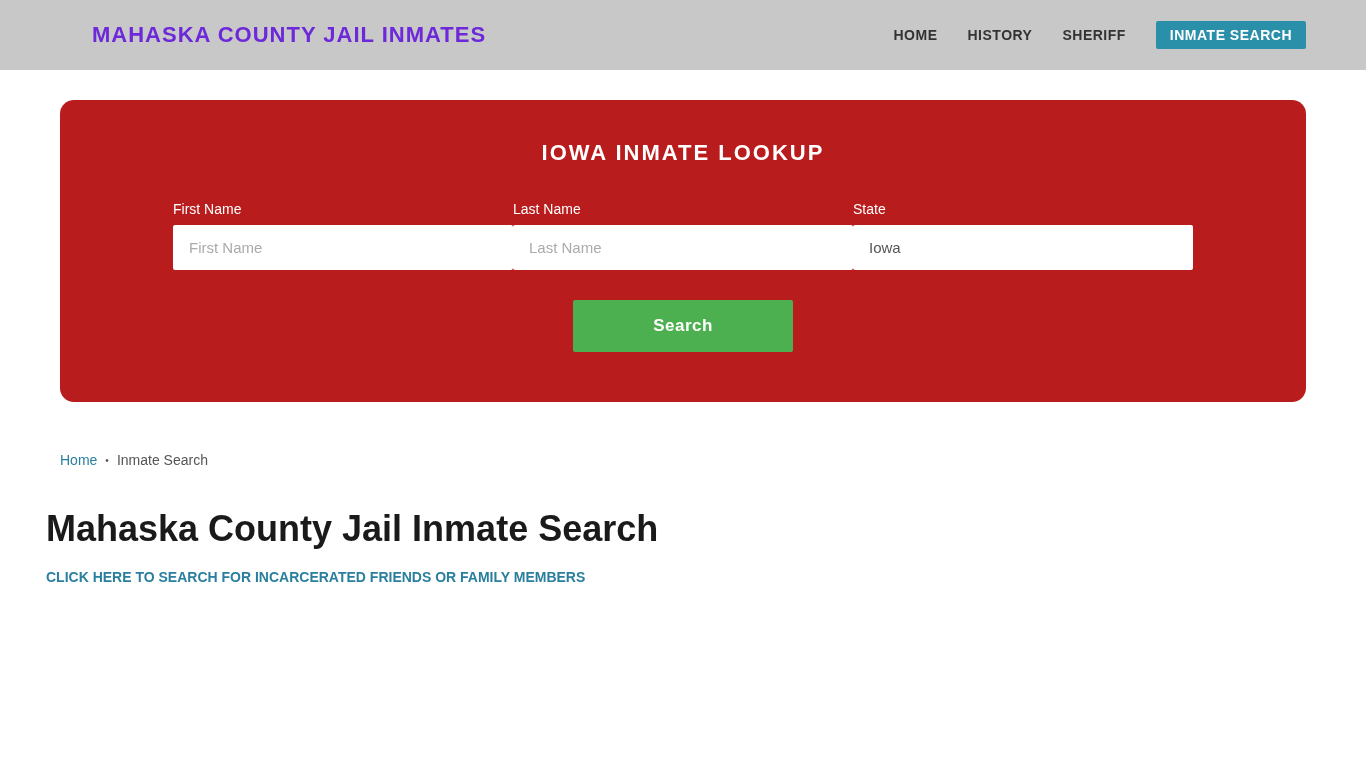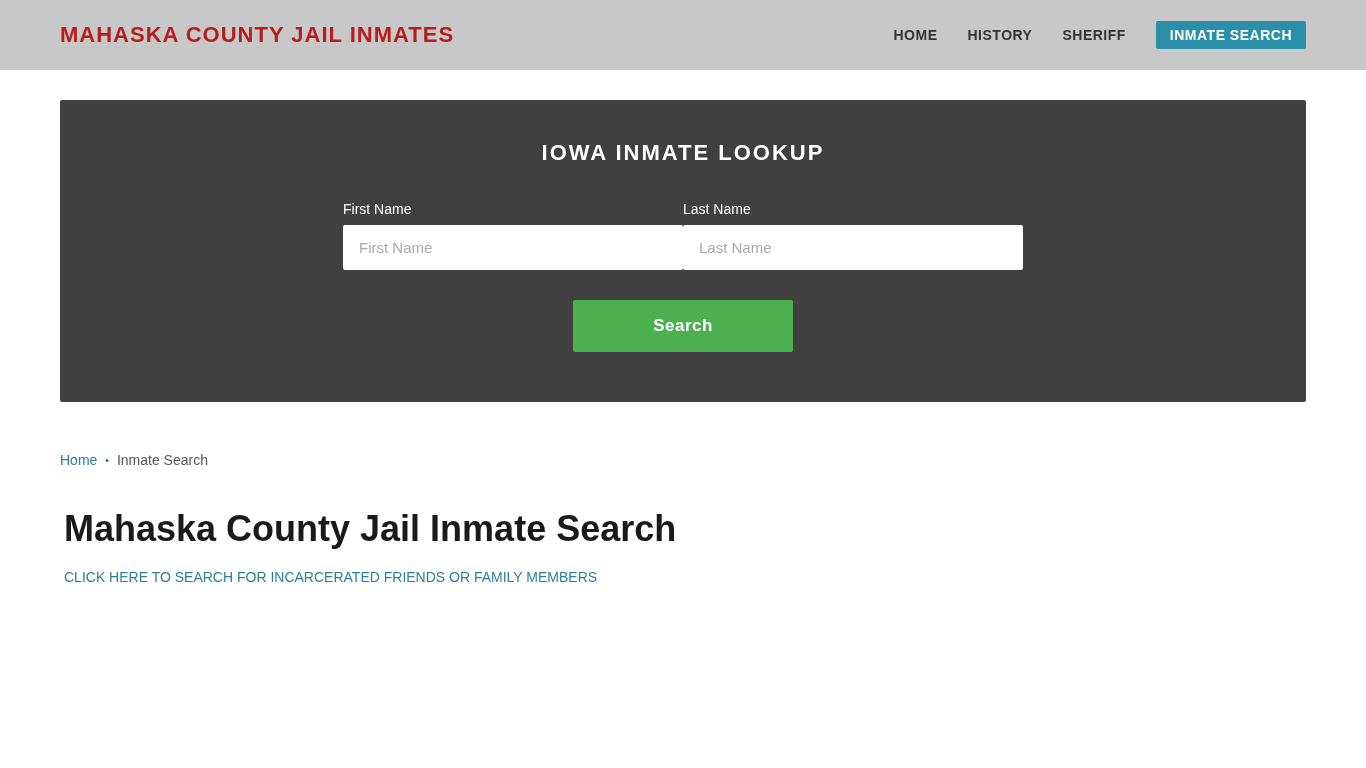--- a/index.html
+++ b/index.html
@@ -22,23 +22,24 @@
       padding: 0 60px;
       height: 70px;
       display: flex;
       align-items: center;
       justify-content: space-between;
     }
 
     .site-title {
       font-size: 22px;
       font-weight: 900;
-      color: #b91c1c;
+      color: #6d28d9;
       letter-spacing: 1px;
       text-transform: uppercase;
+      margin-left: 32px;
     }
 
     .nav {
       display: flex;
       align-items: center;
       gap: 30px;
     }
 
     .nav-item {
       font-size: 14px;
@@ -52,24 +53,24 @@
 
     .nav-item.active {
       background: #2a8fa8;
       color: #fff;
       padding: 6px 14px;
       border-radius: 2px;
     }
 
     
     .search-section {
-      background: #404040;
+      background: #b91c1c;
       margin: 30px 60px;
       padding: 40px 60px 50px;
-      border-radius: 2px;
+      border-radius: 14px;
     }
 
     .search-section-title {
       text-align: center;
       font-size: 22px;
       font-weight: 700;
       color: #ffffff;
       letter-spacing: 2px;
       text-transform: uppercase;
       margin-bottom: 35px;
@@ -146,21 +147,21 @@
       font-size: 10px;
     }
 
     .breadcrumb-current {
       color: #555;
       font-size: 14px;
     }
 
     
     .main-content {
-      padding: 20px 64px 40px;
+      padding: 20px 46px 40px;
     }
 
     .page-title {
       font-size: 36px;
       font-weight: 700;
       color: #1a1a1a;
       margin-bottom: 18px;
     }
 
     .info-text-bold {
@@ -174,21 +175,21 @@
       font-size: 14px;
       font-weight: 700;
       color: #333;
       line-height: 1.6;
       margin-bottom: 20px;
     }
 
     .click-here-link {
       color: #2a7f9e;
       font-size: 14px;
-      font-weight: 400;
+      font-weight: 700;
       text-transform: uppercase;
       cursor: pointer;
       text-decoration: none;
     }
   </style>
 </head>
 <body>
 
 <header class="header">
   <div class="site-title">MAHASKA COUNTY JAIL INMATES</div>
@@ -204,20 +205,24 @@
   <h2 class="search-section-title">IOWA INMATE LOOKUP</h2>
   <div class="form-row">
     <div class="form-field">
       <label class="form-label">First Name</label>
       <input class="form-input" type="text" placeholder="First Name" style="">
     </div>
     <div class="form-field">
       <label class="form-label">Last Name</label>
       <input class="form-input" type="text" placeholder="Last Name" style="">
     </div>
+    <div class="form-field">
+      <label class="form-label">State</label>
+      <input class="form-input" type="text" value="Iowa" style="">
+    </div>
   </div>
   <div class="search-btn-row">
     <button class="search-btn">Search</button>
   </div>
 </section>
 
 <nav class="breadcrumb">
   <a class="breadcrumb-home">Home</a>
   <span class="breadcrumb-separator">•</span>
   <span class="breadcrumb-current">Inmate Search</span>

